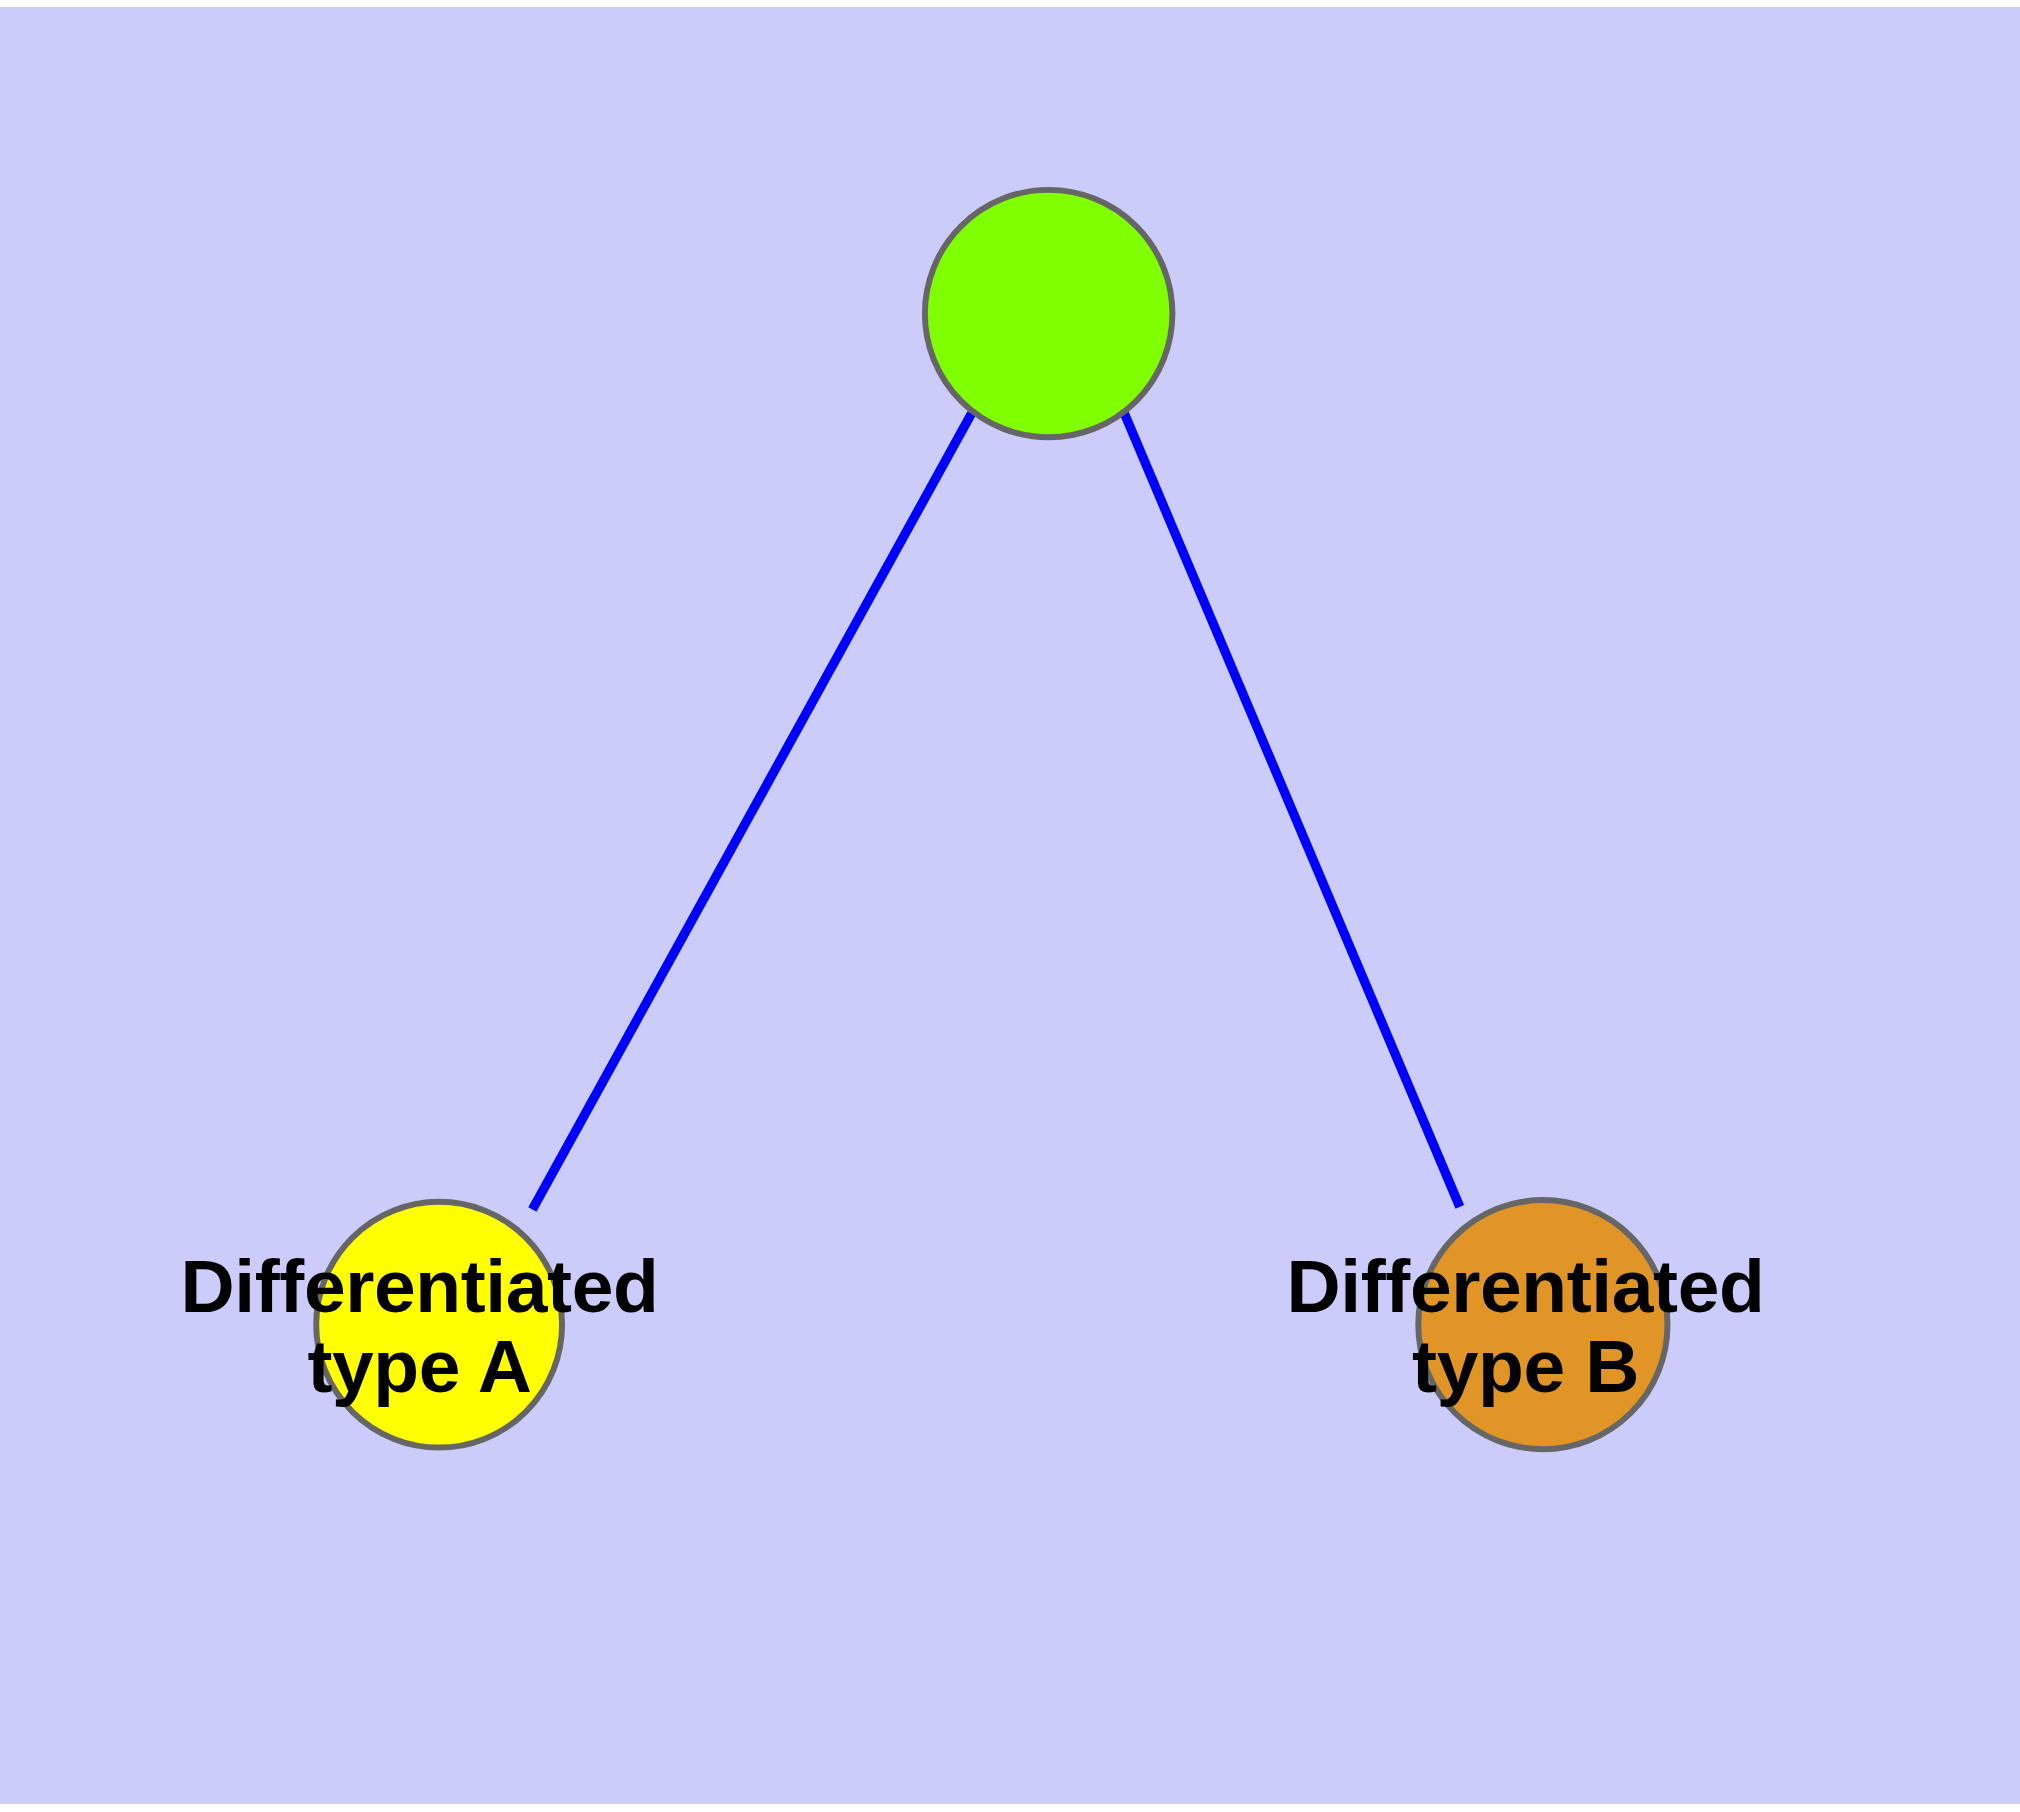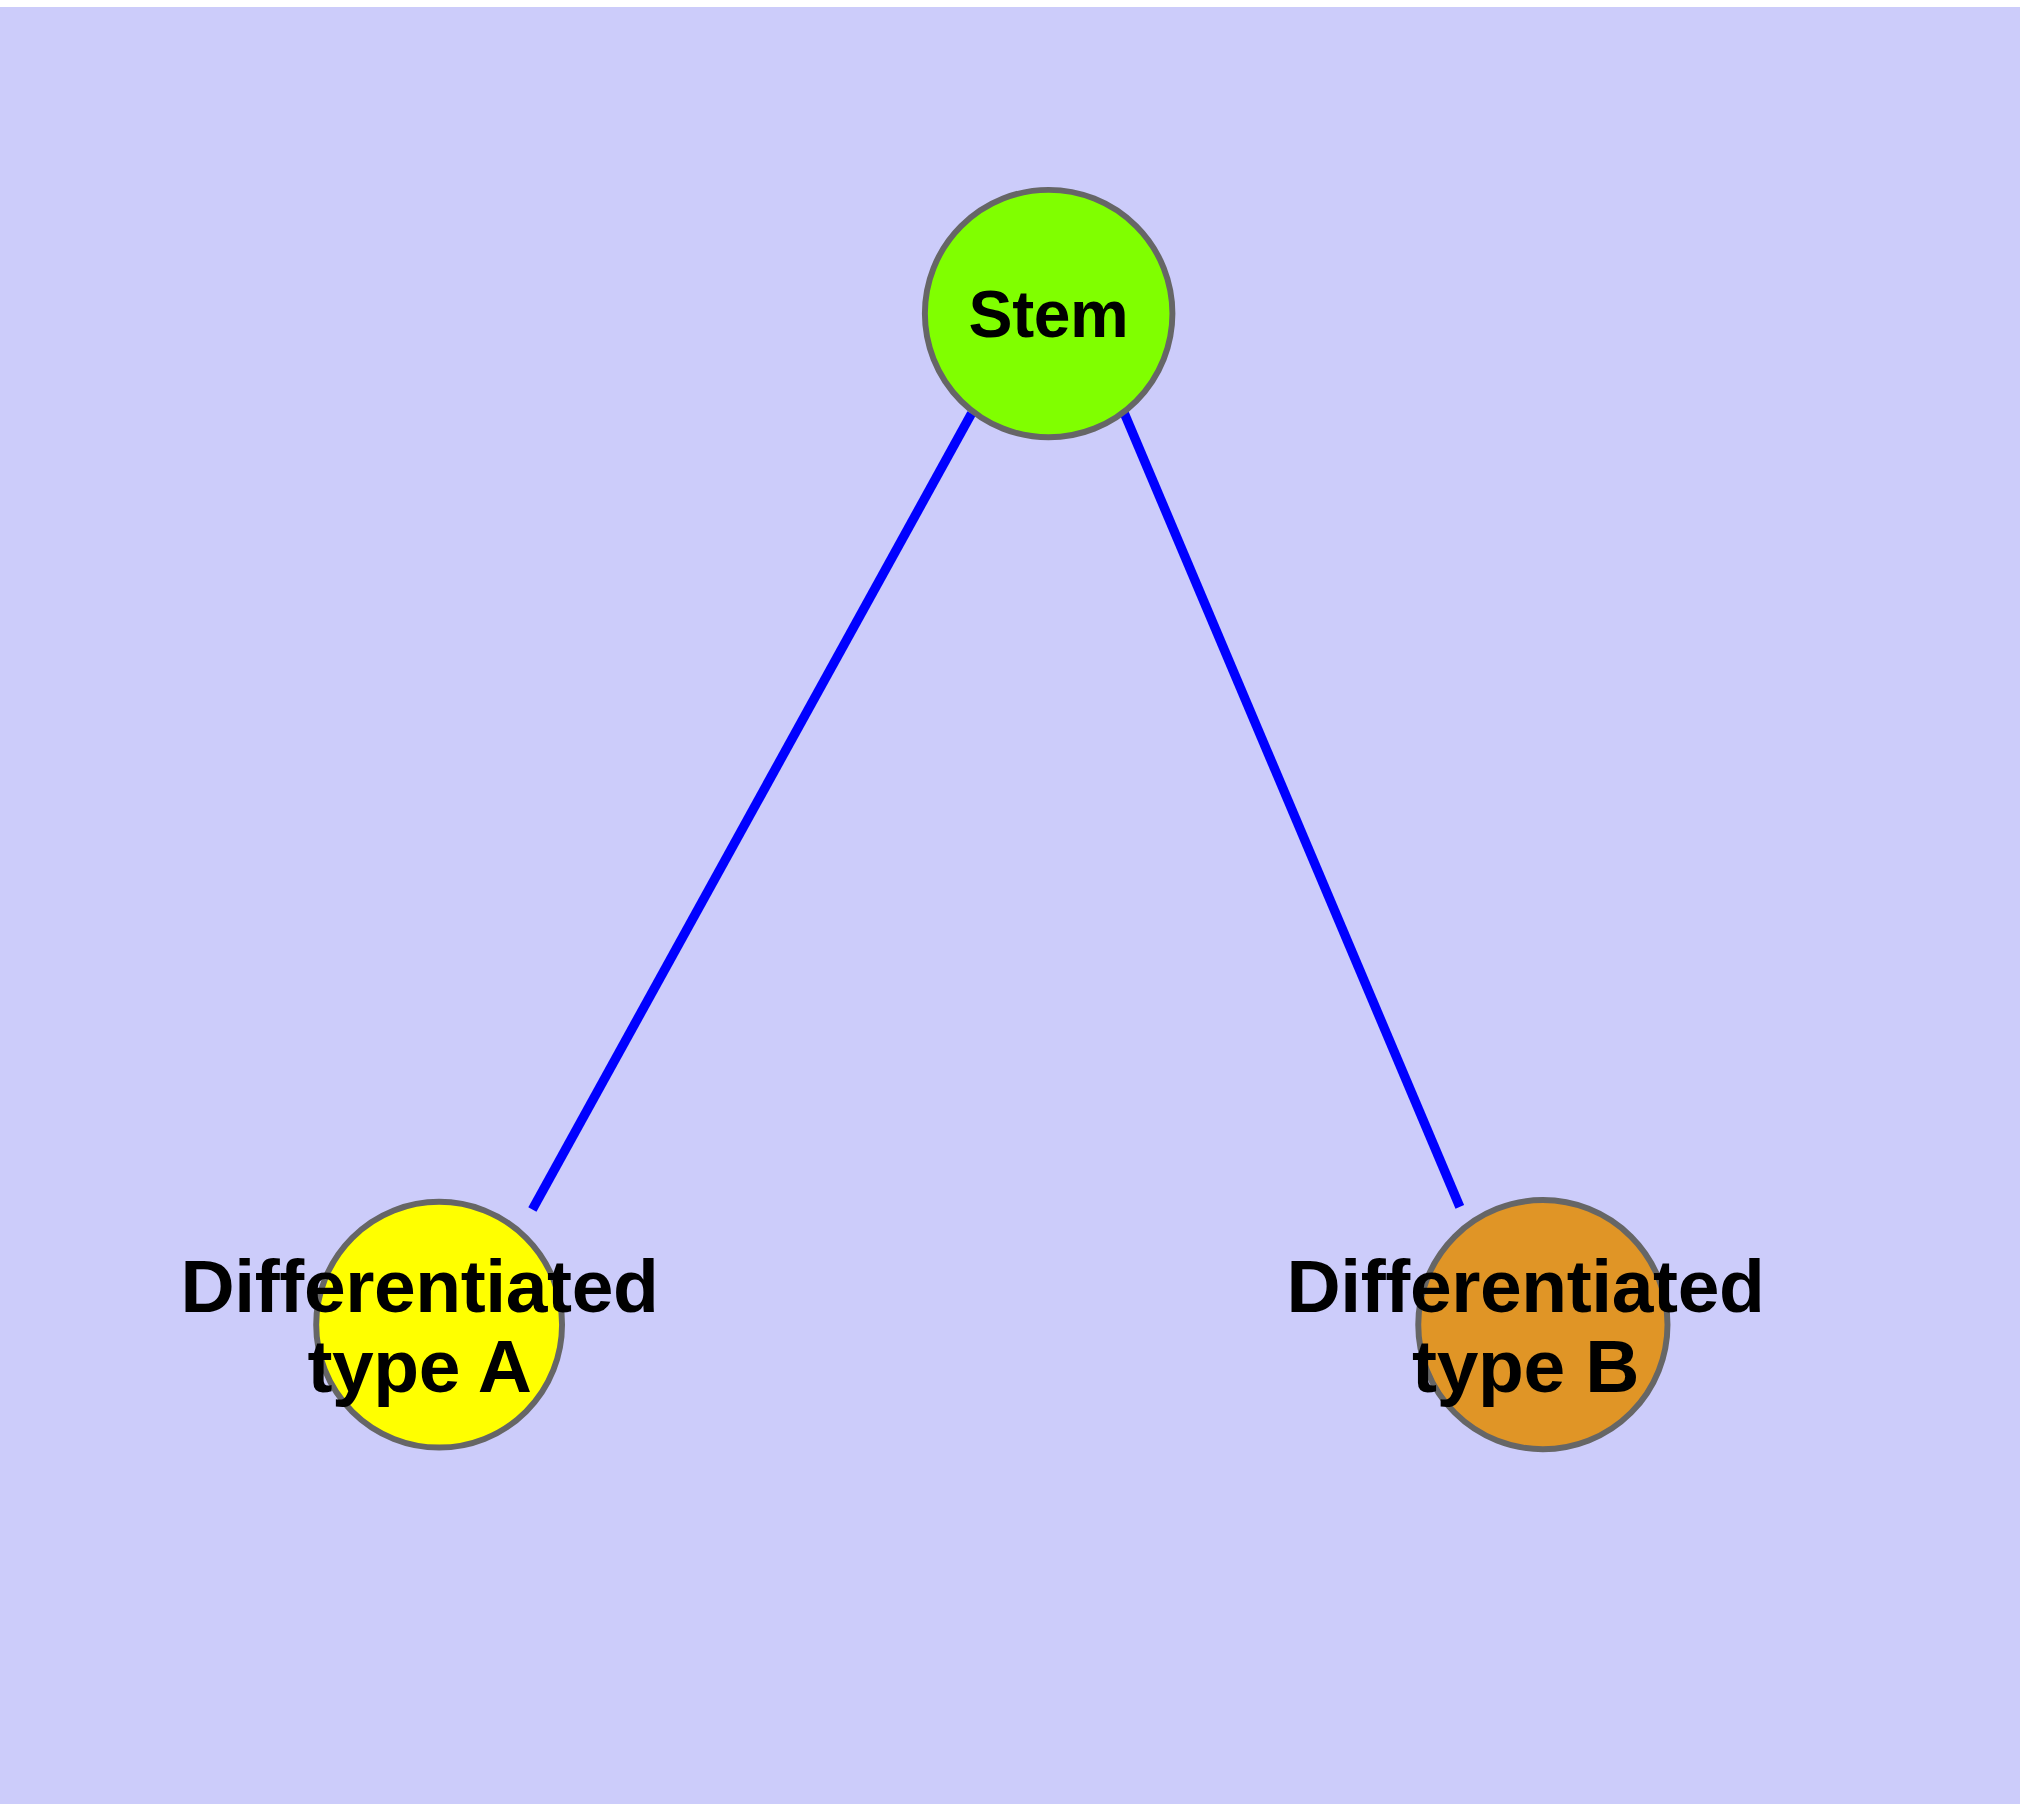--- a/index.html
+++ b/index.html
@@ -74,21 +74,20 @@
       <line x1="1326" y1="487" x2="1722" y2="1424" stroke="#0000ff" stroke-width="11" stroke-linecap="butt"></line>
     </g>
 
     <g>
       <circle cx="1237" cy="370" r="146" fill="#80ff00" stroke="#666666" stroke-width="7"></circle>
       <circle cx="518" cy="1563" r="145" fill="#ffff00" stroke="#666666" stroke-width="7"></circle>
       <circle cx="1820" cy="1563" r="147" fill="#e09526" stroke="#666666" stroke-width="7"></circle>
     </g>
   </svg>
 
-  <div class="node-label" id="label-stem">Stem</div>
 
   <div class="node-label" id="label-diffA">Differentiated
 type A</div>
 
   <div class="node-label" id="label-diffB">Differentiated
 type B</div>
 
 </div>
 
 

